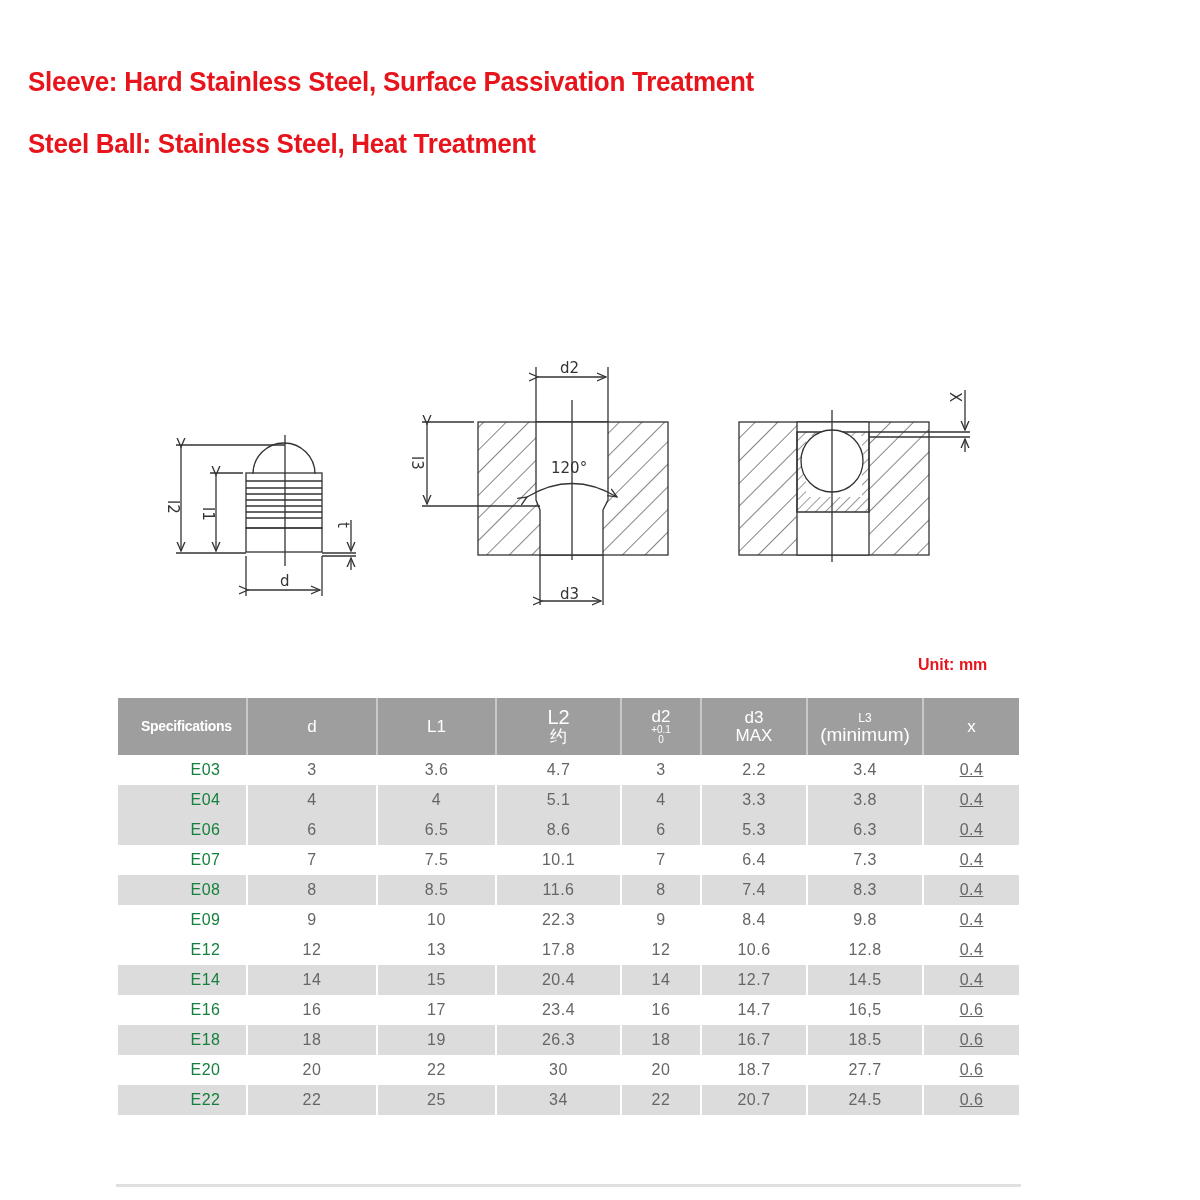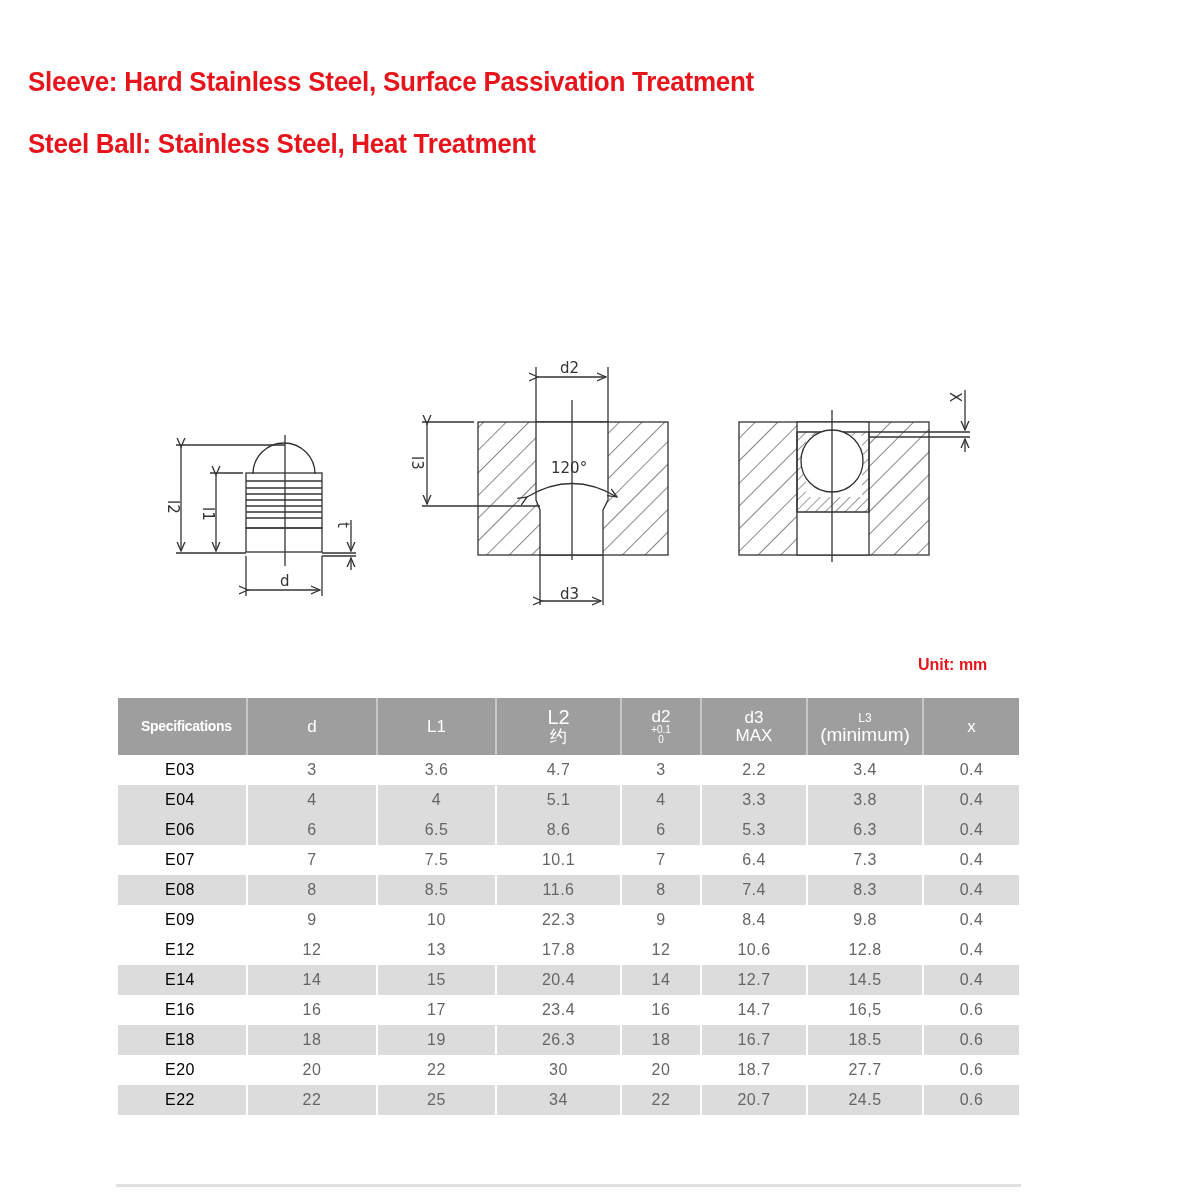--- a/index.html
+++ b/index.html
@@ -8,22 +8,22 @@
   #t1 { top:66px; }
   #t2 { top:128px; }
   .unit { position:absolute; left:918px; top:656px; color:#e8141c; font-weight:bold; font-size:16px; font-family:"Liberation Sans", sans-serif; }
   svg.drawing { position:absolute; left:0; top:0; }
   .dimtxt { font-family:"DejaVu Sans", sans-serif; font-size:15px; fill:#333; }
   table.spec { position:absolute; left:118px; top:698px; width:901px; border-collapse:collapse; table-layout:fixed; font-family:"Liberation Sans", sans-serif; }
   table.spec th { background:#9e9e9e; color:#ffffff; font-weight:normal; height:57px; border-right:2px solid #c8c8c8; padding:0; text-align:center; vertical-align:middle; font-size:17px; line-height:1.05; }
   table.spec th:last-child { border-right:none; }
   table.spec th.first { font-weight:bold; font-size:14px; text-align:left; padding-left:23px; letter-spacing:-0.3px; }
   table.spec td { height:30px; text-align:center; font-size:16px; color:#666; border-right:2px solid #ffffff; padding:0; letter-spacing:0.5px; }
-  table.spec td:last-child { border-right:none; }
-  table.spec td.code { color:#000000; text-align:left; padding-left:47px; }
+  table.spec td:last-child { border-right:none;text-decoration:underline; }
+  table.spec td.code { color:#15803d; text-align:center; padding-left:47px; }
   table.spec tr.alt td { background:#dcdcdc; }
   .small { font-size:10px; display:block; line-height:1; }
   .big { font-size:20px; }
   .bottomline { position:absolute; left:116px; top:1184px; width:905px; height:3px; background:#e0e0e0; }
 </style>
 </head>
 <body>
 
 <div id="t1" class="title">Sleeve: Hard Stainless Steel, Surface Passivation Treatment</div>
 <div id="t2" class="title">Steel Ball: Stainless Steel, Heat Treatment</div>

